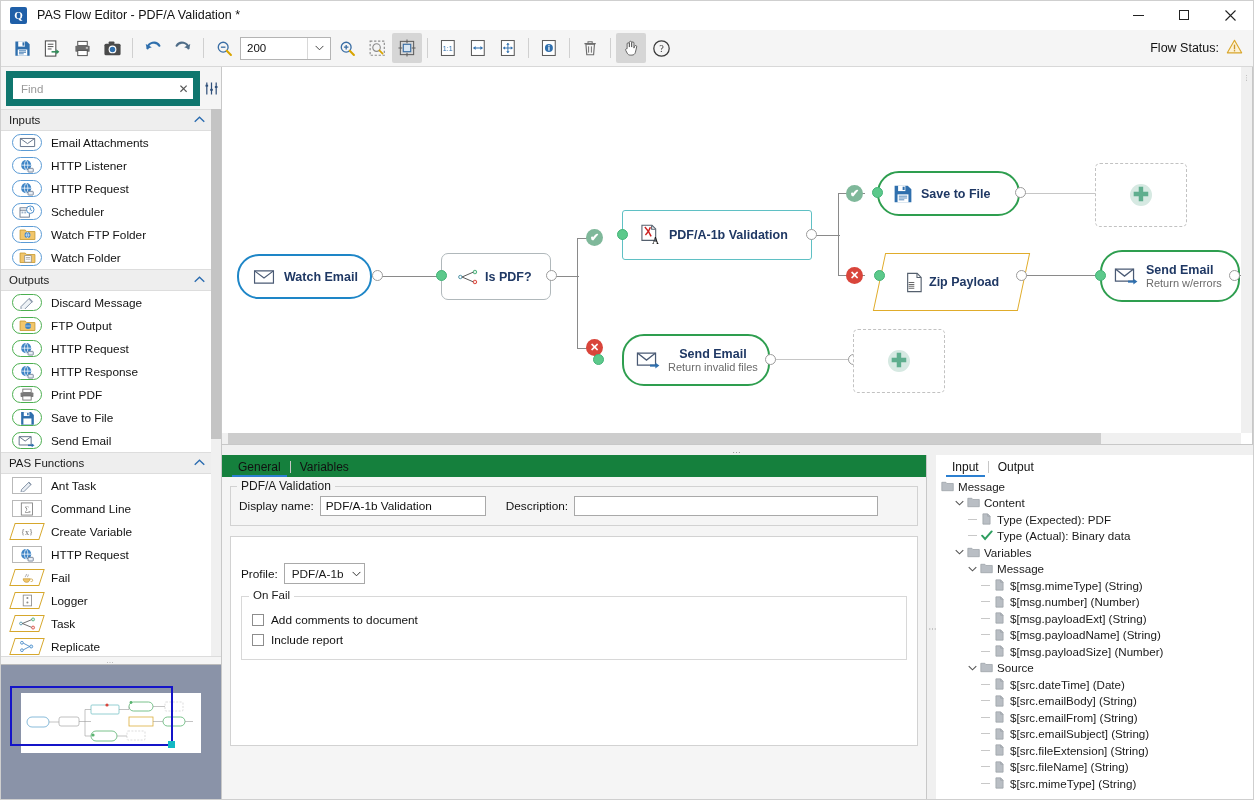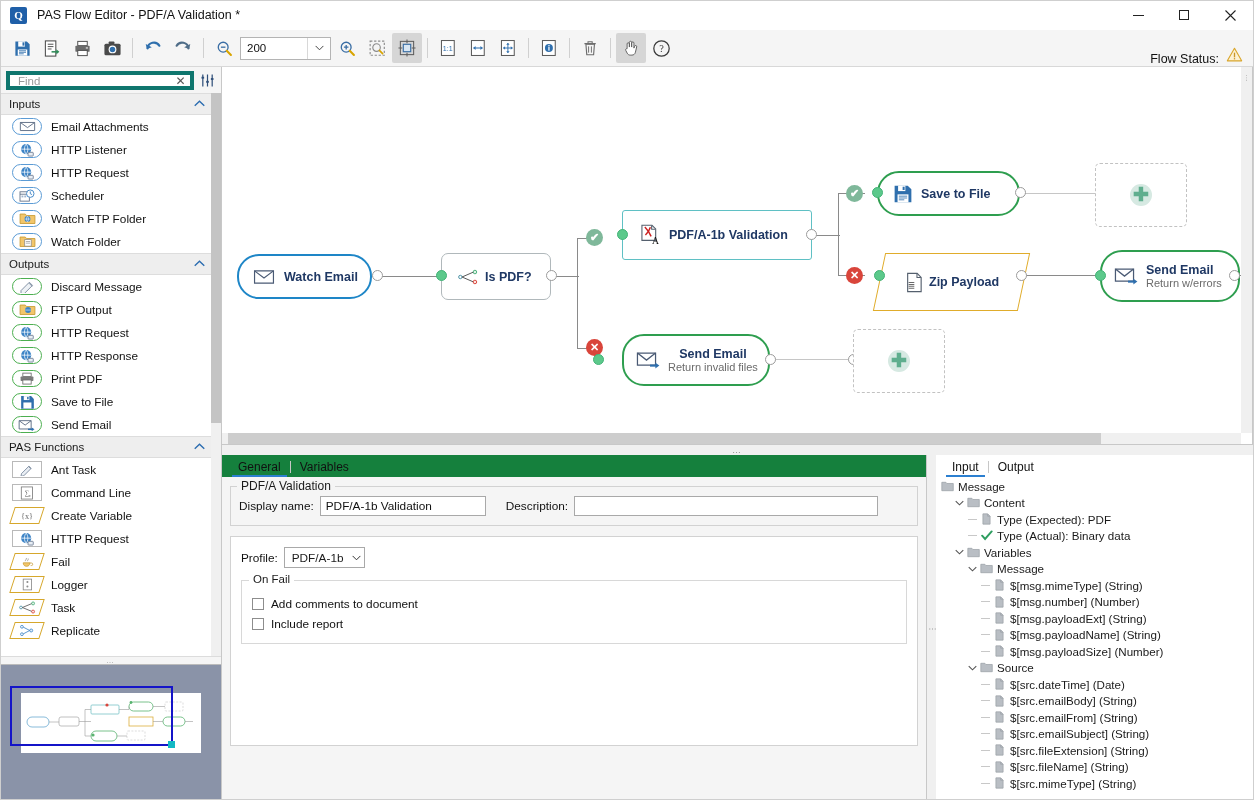--- a/index.html
+++ b/index.html
@@ -22,30 +22,30 @@
   .wb-max{width:10px;height:10px;border:1px solid #222;display:block;box-sizing:border-box;}
 
   
   .toolbar{height:36px;background:#f5f5f5;border-bottom:1px solid #d8d8d8;display:flex;align-items:center;padding-left:6px;position:relative;}
   .tb{width:30px;height:30px;display:flex;align-items:center;justify-content:center;border-radius:2px;flex:0 0 auto;}
   .tb.active{background:#d6d6d6;}
   .tb-sep{width:1px;height:20px;background:#d0d0d0;margin:0 5px;flex:0 0 auto;}
   .zoom-combo{display:flex;align-items:center;height:21px;border:1px solid #b4b4b4;background:#fff;margin:0 1px;flex:0 0 auto;justify-content:space-between;}
   .zoom-val{width:54px;padding:0 6px;font-size:11.5px;line-height:21px;color:#111;}
   .zoom-arrow{width:22px;height:21px;border-left:1px solid #d8d8d8;display:flex;align-items:center;justify-content:center;}
-  .flow-status{position:absolute;right:10px;top:0;height:36px;display:flex;align-items:flex-end;gap:7px;}
+  .flow-status{position:absolute;right:10px;top:0;height:36px;display:flex;align-items:center;gap:7px;}
   .flow-status-label{font-size:12.5px;color:#111;}
 
   
   .body{display:flex;height:736px;}
 
   
   .left{width:221px;flex:0 0 221px;display:flex;flex-direction:column;background:#f5f5f5;border-right:1px solid #c8c8c8;box-sizing:border-box;}
   .find-row{display:flex;align-items:center;padding:4px 4px 3px 5px;background:#f5f5f5;}
-  .find-box{flex:1;height:19px;border:4px solid #0f766e;background:#fff;display:flex;align-items:center;padding:0 3px 0 6px;box-sizing:border-box;}
+  .find-box{flex:1;height:35px;border:7px solid #0f766e;background:#fff;display:flex;align-items:center;padding:0 3px 0 6px;box-sizing:border-box;}
   .find-input{flex:1;border:0;outline:0;font-size:11.5px;color:#111;font-family:"Liberation Sans",sans-serif;background:transparent;height:15px;}
   .find-input::placeholder{color:#9a9a9a;}
   .find-clear{width:13px;text-align:center;color:#555;font-size:12px;cursor:pointer;line-height:1;}
   .filter-btn{width:20px;height:19px;margin-left:4px;display:flex;align-items:center;justify-content:center;}
   .palette{flex:1;overflow:hidden;position:relative;background:#fff;}
   .pal-scroll{position:absolute;inset:0;right:10px;overflow:hidden;}
   .grp-hdr{height:20px;background:#eeeeee;border-top:1px solid #dddddd;border-bottom:1px solid #dddddd;display:flex;align-items:center;padding:0 6px 0 8px;font-size:11.5px;color:#1a1a1a;}
   .grp-hdr .chev{margin-left:auto;color:#2b6cb0;font-size:9px;}
   .pal-item{height:23px;display:flex;align-items:center;padding-left:11px;background:#fff;font-size:11.8px;color:#111;}
   .pal-ico{width:30px;height:17px;flex:0 0 auto;margin-right:9px;position:relative;}
@@ -98,21 +98,21 @@
   .tabs{height:22px;display:flex;align-items:flex-end;padding-left:8px;background:#15803d;}
   .tab{padding:0 8px 3px 8px;font-size:12px;color:#111;position:relative;}
   .tab.active::after{content:"";position:absolute;left:2px;right:2px;bottom:0;height:2px;background:#2b7fd0;}
   .tab-div{width:1px;height:12px;background:#c7c7c7;margin:0 1px 4px 1px;}
   .props-body{flex:1;background:#f5f5f5;padding:0 8px 8px 8px;box-sizing:border-box;overflow:hidden;}
   .fieldset{border:1px solid #d2d2d2;padding:6px 8px 9px 8px;position:relative;margin-top:9px;background:#f5f5f5;}
   .fieldset > .legend{position:absolute;top:-8px;left:6px;background:#f5f5f5;padding:0 4px;font-size:12px;color:#1a1a1a;}
   .frow{display:flex;align-items:center;gap:6px;margin-top:3px;}
   .flabel{font-size:11.8px;color:#111;}
   .fin{height:20px;border:1px solid #a9a9a9;background:#fff;box-sizing:border-box;padding:0 5px;font-size:11.8px;color:#111;line-height:18px;font-family:"Liberation Sans",sans-serif;}
-  .panel2{border:1px solid #d2d2d2;background:#fff;margin-top:10px;padding:10px 10px 12px 10px;box-sizing:border-box;height:210px;}
+  .panel2{border:1px solid #d2d2d2;background:#fff;margin-top:10px;padding:26px 10px 12px 10px;box-sizing:border-box;height:210px;}
   .sel{height:21px;border:1px solid #a9a9a9;background:#fff;display:inline-flex;align-items:center;padding:0 3px 0 7px;box-sizing:border-box;font-size:11.8px;min-width:76px;}
   .sel .cv{margin-left:auto;padding-left:8px;font-size:9px;color:#333;}
   .onfail{border:1px solid #d8d8d8;margin-top:12px;padding:10px 10px 12px 10px;position:relative;}
   .onfail .legend{position:absolute;top:-8px;left:7px;background:#fff;padding:0 4px;font-size:11.5px;color:#1a1a1a;}
   .cbrow{display:flex;align-items:center;gap:7px;margin-top:6px;}
   .cb{width:12px;height:12px;border:1px solid #8d8d8d;background:#fff;box-sizing:border-box;flex:0 0 auto;}
   .cblbl{font-size:11.8px;color:#111;}
 
   
   .right{width:317px;flex:0 0 317px;background:#fff;display:flex;flex-direction:column;box-sizing:border-box;}

